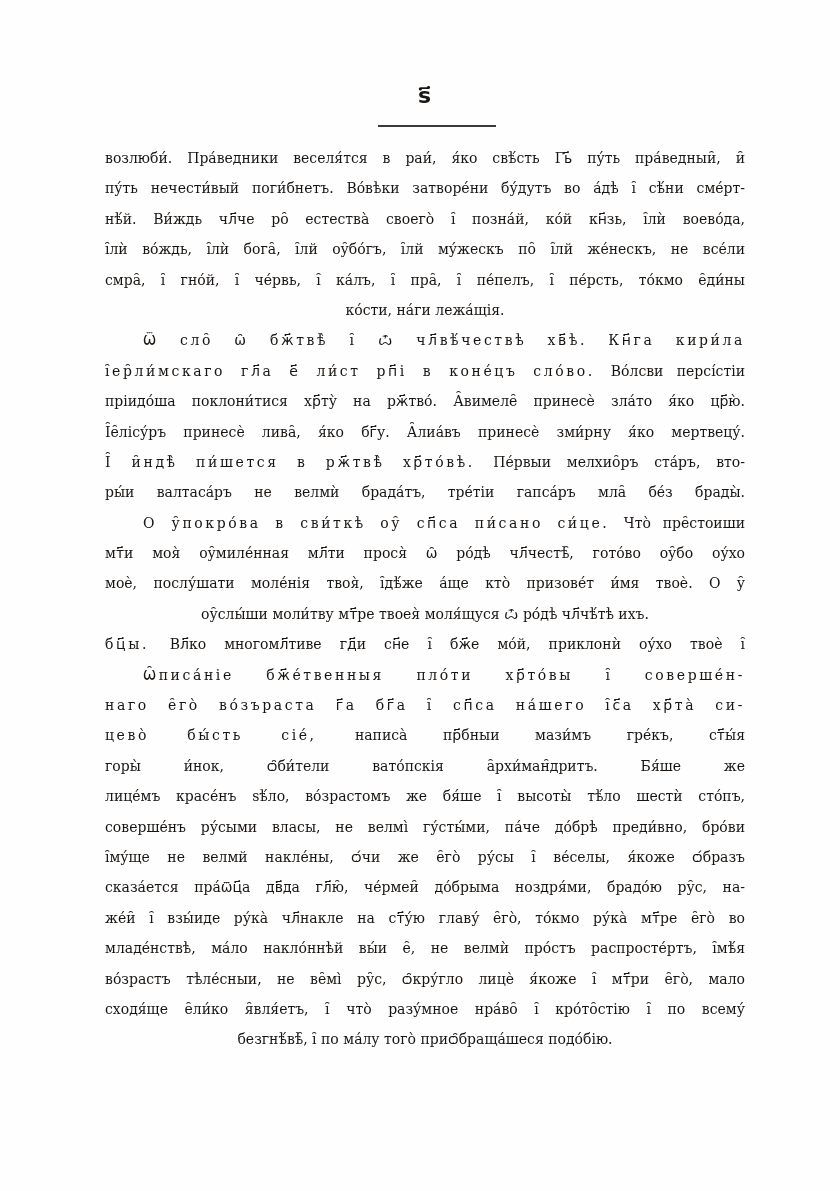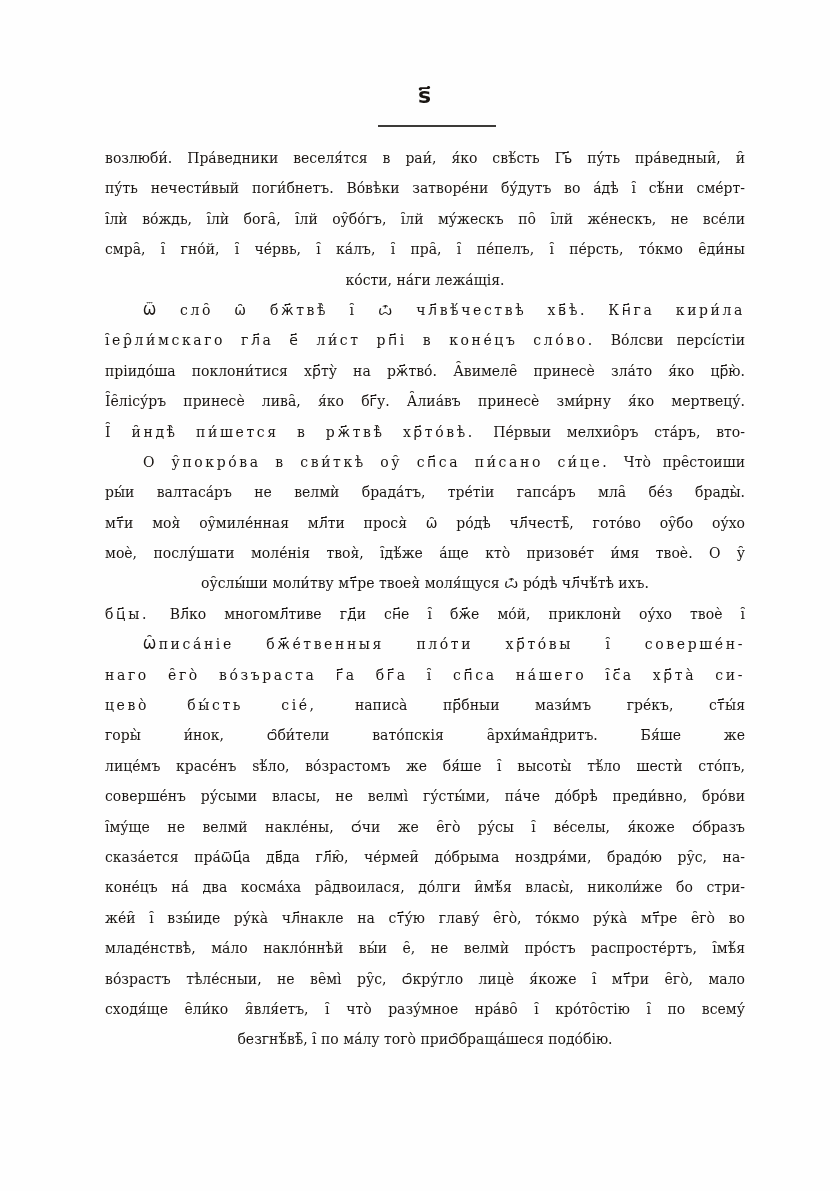--- a/index.html
+++ b/index.html
@@ -63,42 +63,42 @@
 </style>
 </head>
 <body>
 
 <div class="page">
   <div class="pagenum">ѕ҃</div>
   <div class="rule"></div>
   <div class="body">
       <div class="line fill"><span>возлюби́. Пра́ведники веселя́тся в раи́, я́ко свѣ́сть Гь҃ пу́ть пра́ведныи̑, и̑</span></div>
       <div class="line fill"><span>пу́ть нечести́вый поги́бнетъ. Во́вѣки затворе́ни бу́дутъ во а́дѣ і̑ сѣ́ни сме́рт-</span></div>
+      <div class="line fill"><span>нѣ́й. Ви́ждь чл҃че ро̑ естества̀ своего̀ і̑ позна́й, ко́й кн҃зь, і̑лѝ воево́да,</span></div>
       <div class="line fill"><span>і̑лѝ во́ждь, і̑лѝ бога̑, і̑лй оу̑бо́гъ, і̑лй му́жескъ по̑ і̑лй же́нескъ, не все́ли</span></div>
       <div class="line fill"><span>смра̑, і̑ гно́й, і̑ че́рвь, і̑ ка́лъ, і̑ пра̑, і̑ пе́пелъ, і̑ пе́рсть, то́кмо е̑ди́ны</span></div>
       <div class="line"><span>ко́сти, на́ги лежа́щія.</span></div>
       <div class="line fill indent"><span class="sp">Ѿ сло̑ ѡ̑ бж҃твѣ̀ і̑ ѽ чл҃вѣ́чествѣ хв҃ѣ. Кн҃га кири́ла</span></div>
       <div class="line fill"><span class="sp">і̑ер̑ли́мскаго гл҃а е҃ ли́ст рп҃і в коне́цъ сло́во. </span><span>Во́лсви персі́стіи</span></div>
       <div class="line fill"><span>пріидо́ша поклони́тися хр҃ту̀ на рж҃тво́. А̑вимеле̑ принесѐ зла́то я́ко цр҃ю̀.</span></div>
       <div class="line fill"><span>І̑е̑лісу́ръ принесѐ лива̑, я́ко бг҃у. А̑лиа́въ принесѐ зми́рну я́ко мертвецу́.</span></div>
       <div class="line fill"><span class="sp">І̑ и̑ндѣ̀ пи́шется в рж҃твѣ̀ хр҃то́вѣ. </span><span>Пе́рвыи мелхио̑ръ ста́ръ, вто-</span></div>
+      <div class="line fill"><span>ры́и валтаса́ръ не велмѝ брада́тъ, тре́тіи гапса́ръ мла̑ бе́з брады̀.</span></div>
       <div class="line fill indent"><span class="sp">О у̑покро́ва в сви́ткѣ оу̑ сп҃са пи́сано си́це. </span><span>Что̀ пре̑стоиши</span></div>
-      <div class="line fill"><span>ры́и валтаса́ръ не велмѝ брада́тъ, тре́тіи гапса́ръ мла̑ бе́з брады̀.</span></div>
       <div class="line fill"><span>мт҃и моя̀ оу̑миле́нная мл҃ти прося̀ ѡ̑ ро́дѣ чл҃честѣ̑, гото́во оу̑бо оу́хо</span></div>
       <div class="line fill"><span>моѐ, послу́шати моле́нія твоя̀, і̑дѣ́же а́ще кто̀ призове́т и́мя твоѐ. О у̑</span></div>
       <div class="line"><span>оу̑слы́ши моли́тву мт҃ре твоея̀ моля́щуся ѽ ро́дѣ чл҃чѣ́тѣ ихъ.</span></div>
       <div class="line fill"><span class="sp">бц҃ы. </span><span>Вл҃ко многомл҃тиве гд҃и сн҃е і̑ бж҃е мо́й, приклонѝ оу́хо твоѐ і̑</span></div>
       <div class="line fill indent"><span class="sp">Ѡ̑писа́ніе бж҃е́твенныя пло́ти хр҃то́вы і̑ соверше́н-</span></div>
       <div class="line fill"><span class="sp">наго е̑го̀ во́зъраста г҃а бг҃а і̑ сп҃са на́шего і̑с҃а хр҃та̀ си-</span></div>
       <div class="line fill"><span class="sp">цево̀ бы́сть сіе́, </span><span>написа̀ пр҃бныи мази́мъ гре́къ, ст҃ы́я</span></div>
       <div class="line fill"><span>горы̀ и́нок, ѻ̑би́тели вато́пскія а̑рхи́ман̑дритъ. Бя́ше же</span></div>
       <div class="line fill"><span>лице́мъ красе́нъ ѕѣ́ло, во́зрастомъ же бя́ше і̑ высоты̀ тѣ́ло шестѝ сто́пъ,</span></div>
       <div class="line fill"><span>соверше́нъ ру́сыми власы, не велмі̀ гу́сты́ми, па́че до́брѣ преди́вно, бро́ви</span></div>
       <div class="line fill"><span>і̑му́ще не велмй накле́ны, ѻ́чи же е̑го̀ ру́сы і̑ ве́селы, я́коже ѻ́бразъ</span></div>
       <div class="line fill"><span>сказа́ется пра́ѿц҃а дв҃да гл҃ю̑, че́рмеи̑ до́брыма ноздря́ми, брадо́ю ру̑с, на-</span></div>
-      <div class="line fill"><span>коне́цъ на́ два косма́ха ра̑двоилася, до́лги и̑мѣ́я власы̀, николи́же бо стри-</span></div>
       <div class="line fill"><span>же́и̑ і̑ взы́иде ру́ка̀ чл҃накле на ст҃у́ю главу́ е̑го̀, то́кмо ру́ка̀ мт҃ре е̑го̀ во</span></div>
       <div class="line fill"><span>младе́нствѣ, ма́ло накло́ннѣй вы́и е̑, не велмѝ про́стъ распросте́ртъ, і̑мѣ́я</span></div>
       <div class="line fill"><span>во́зрастъ тѣле́сныи, не ве̑мі̀ ру̑с, ѻ̑кру́гло лицѐ я́коже і̑ мт҃ри е̑го̀, мало</span></div>
       <div class="line fill"><span>сходя́ще е̑ли́ко я̑вля́етъ, і̑ что̀ разу́мное нра́во̑ і̑ кро́то̑стію і̑ по всему́</span></div>
       <div class="line"><span>безгнѣ́вѣ̑, і̑ по ма́лу того̀ приѻ̑браща́шеся подо́бію.</span></div>
     </div>
 </div>
 
 </body></html>

